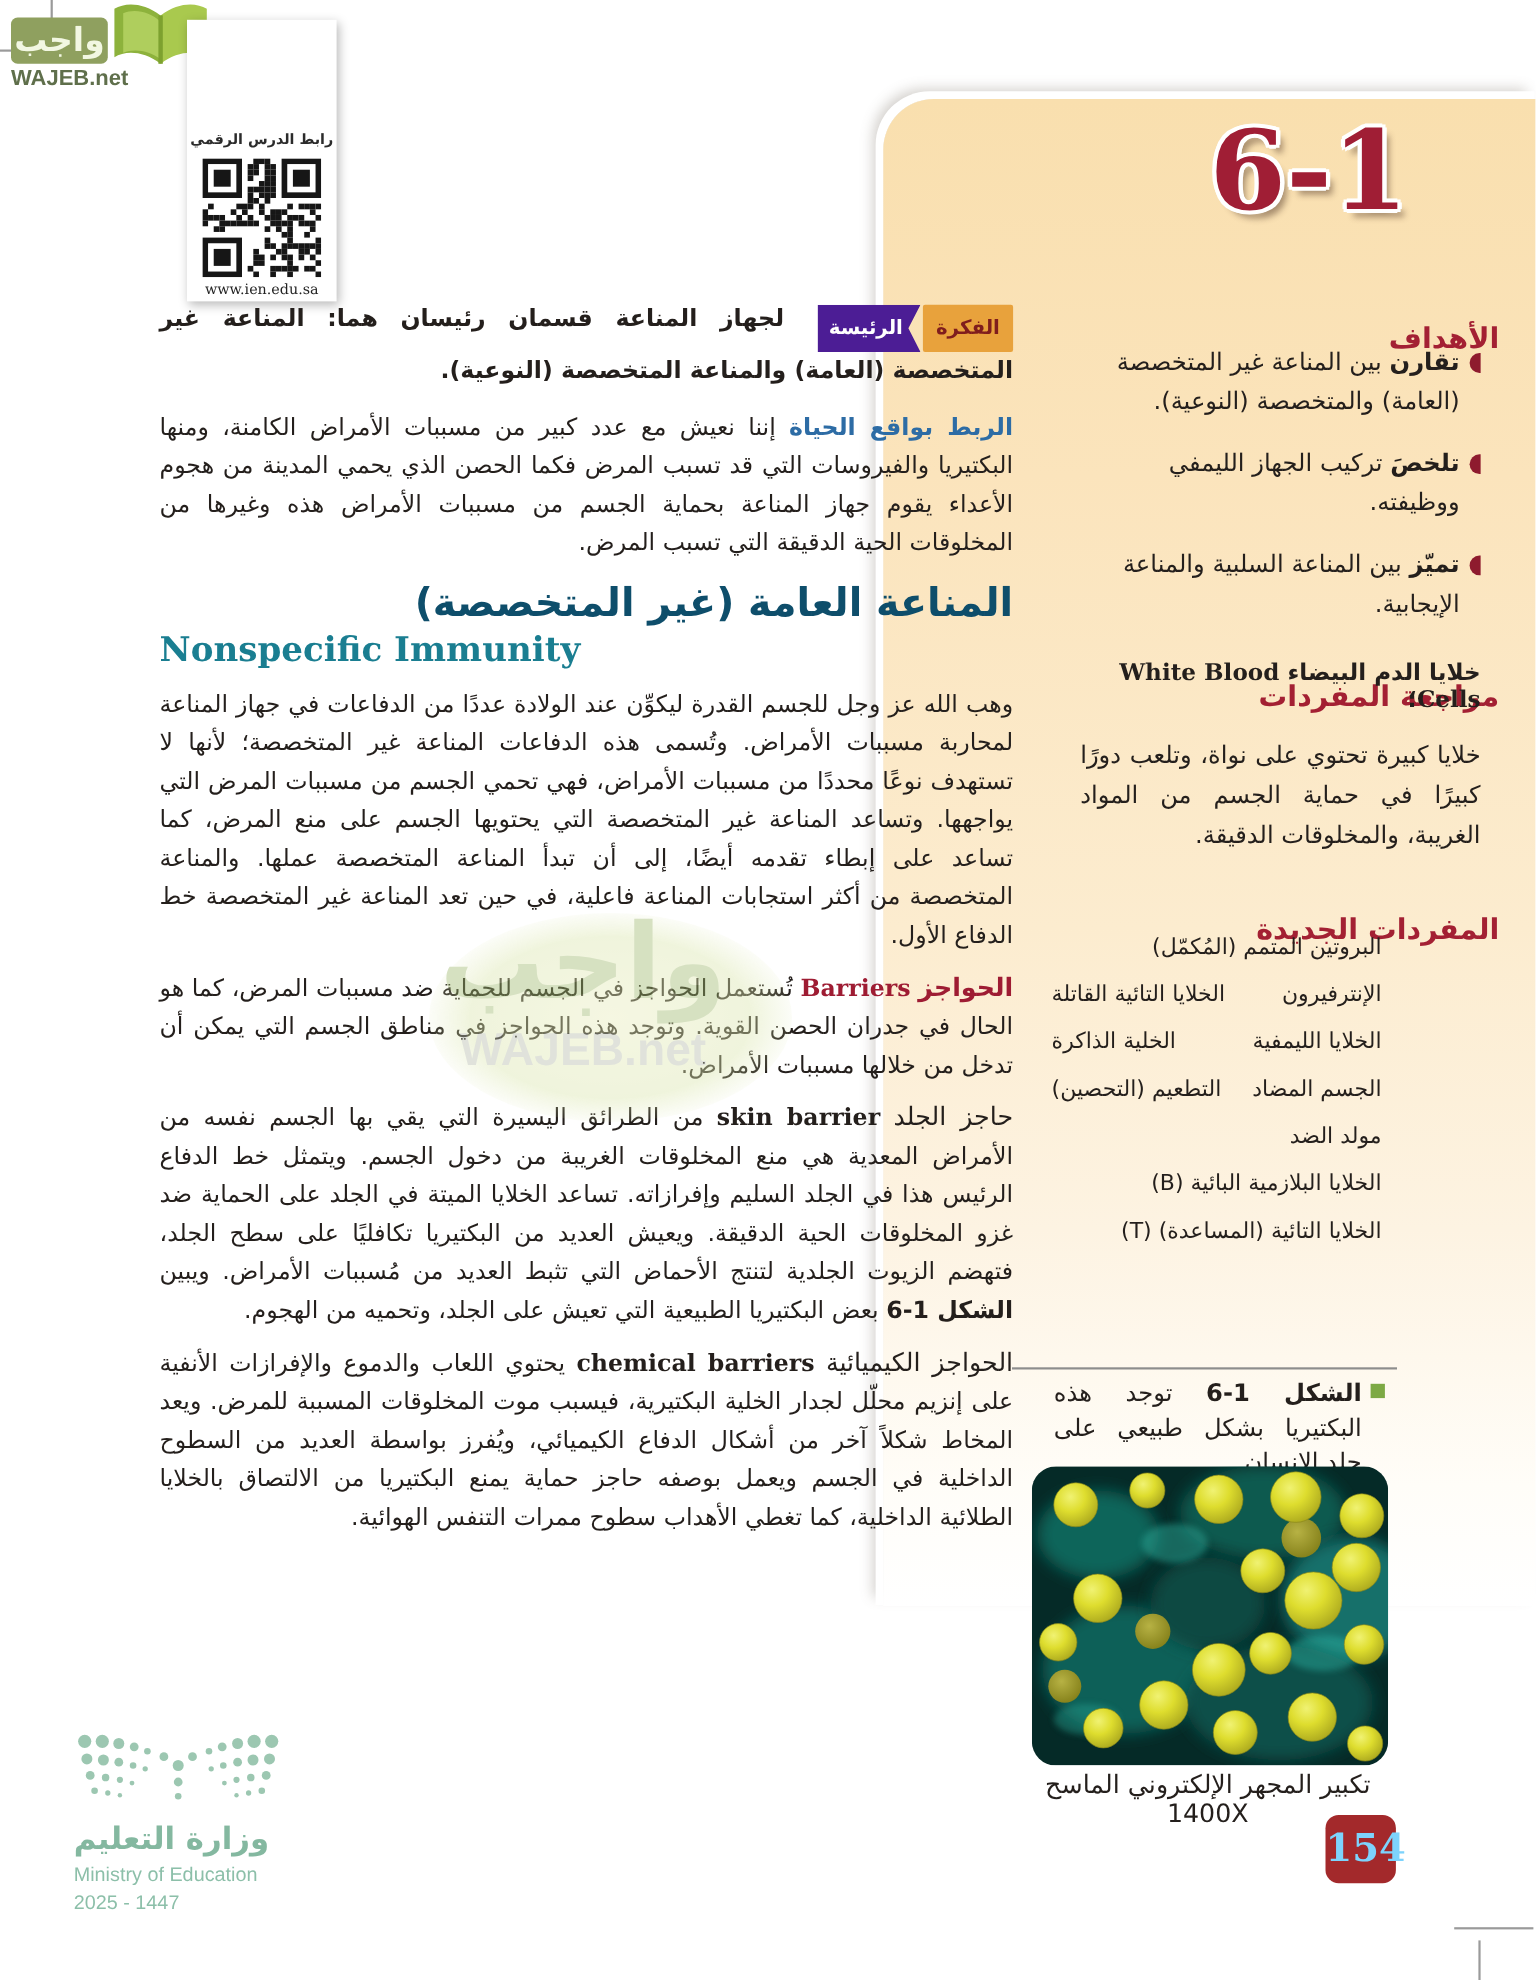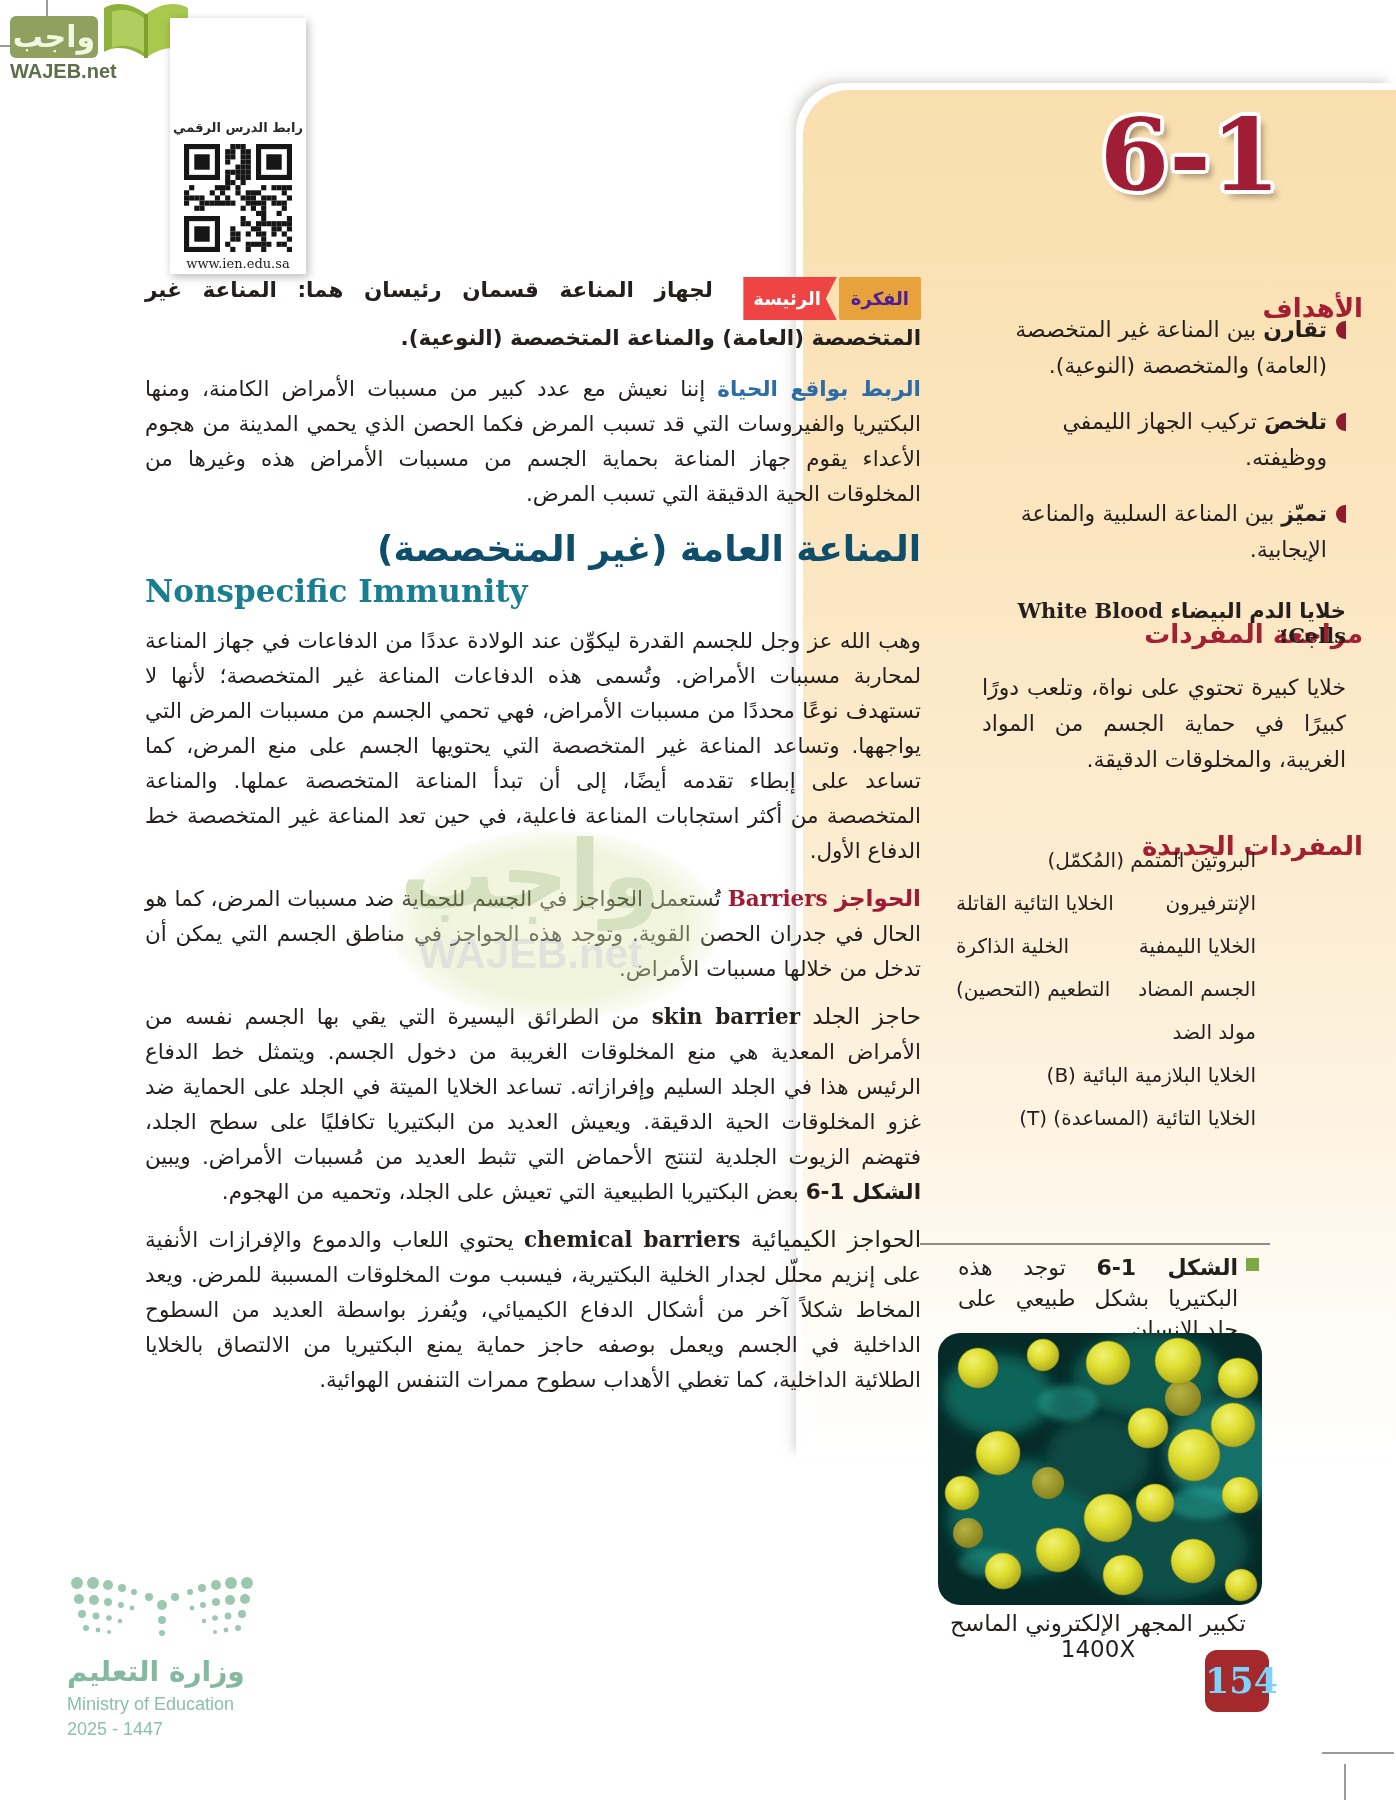--- a/index.html
+++ b/index.html
@@ -61,23 +61,23 @@
             font-size:35px;text-align:center;line-height:62px;}
   
   .main{position:absolute;left:145px;top:272px;width:776px;direction:rtl;text-align:justify;
         font-size:21.5px;line-height:35px;color:#241f1c;}
   .page-title{text-align:center;direction:rtl;line-height:60px;margin-bottom:12px;}
   .page-title .ar{font-size:47px;font-weight:bold;color:#9c1c33;}
   .page-title .en{font-size:43px;font-weight:bold;color:#9c1c33;
                   font-family:"Liberation Sans",sans-serif;letter-spacing:-1px;}
   .p-idea{font-weight:bold;margin-bottom:16px;}
   .badge{display:inline-flex;vertical-align:-8px;margin-left:10px;direction:rtl;}
-  .badge-idea{background:#e8a23c;color:#4c1d95;font-size:18px;font-weight:bold;padding:4px 12px;
+  .badge-idea{background:#e8a23c;color:#7f1d1d;font-size:18px;font-weight:bold;padding:4px 12px;
               border-radius:2px;}
-  .badge-main{background:#ef4444;color:#fff;font-size:18px;font-weight:bold;padding:4px 16px 4px 10px;
+  .badge-main{background:#4c1d95;color:#fff;font-size:18px;font-weight:bold;padding:4px 16px 4px 10px;
               margin-right:2px;clip-path:polygon(0 0,100% 0,calc(100% - 11px) 50%,100% 100%,0 100%);}
   .p-body{margin-bottom:13px;}
   .lead-blue{color:#2d6ca5;font-weight:bold;}
   .lead-red{color:#9e1c33;font-weight:bold;font-size:23px;}
   .lead-dark{font-weight:normal;font-size:23px;}
   .en-serif{font-family:"DejaVu Serif",serif;font-weight:bold;}
   .en-red{color:#9e1c33;}
   .h-ar{color:#0e4e6b;font-weight:bold;font-size:36px;text-align:right;margin:20px 0 8px;}
   .h-en{color:#1a7e91;font-weight:bold;font-size:31px;font-family:"DejaVu Serif",serif;
         text-align:left;direction:ltr;margin:2px 0 14px;}

